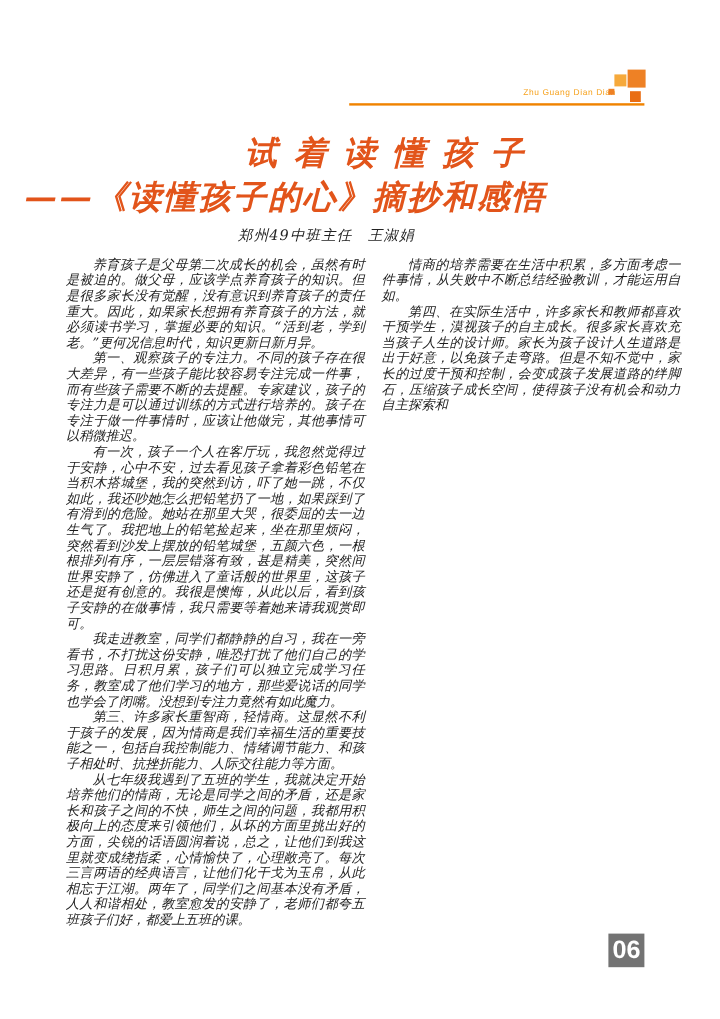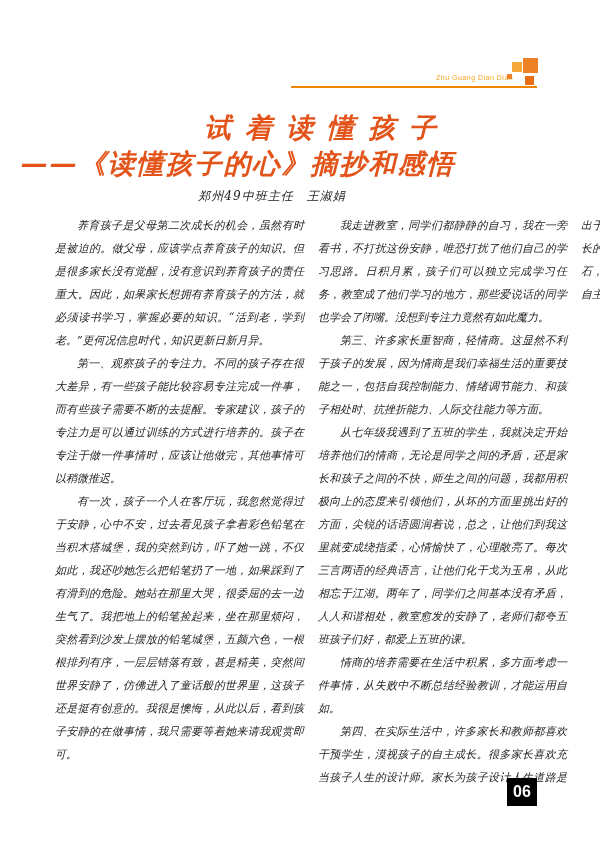--- a/index.html
+++ b/index.html
@@ -49,30 +49,30 @@
   .byline{
     position:absolute;left:0;top:188px;width:544px;
     text-align:center;
     font-size:12px;font-style:italic;color:#222222;
     letter-spacing:1px;
   }
   
   .article-body{
     position:absolute;left:55px;top:214px;width:512px;height:578px;
     column-count:2;column-gap:14px;column-fill:auto;
-    font-size:11px;line-height:23px;font-style:italic;
+    font-size:11px;line-height:13px;font-style:italic;
     color:#1c1c1c;text-align:justify;
   }
   .body-para{margin:0;padding:0;text-indent:2em;}
   
   .page-number{
     position:absolute;left:507px;top:778px;width:30px;height:28px;
-    background:#000000;color:#ffffff;
+    background:#737373;color:#ffffff;
     font-family:"Liberation Sans","DejaVu Sans",sans-serif;
-    font-size:16px;font-weight:bold;
+    font-size:21px;font-weight:bold;
     display:flex;align-items:center;justify-content:center;
   }
 </style>
 </head>
 <body>
 
 <div class="page">
 
   <div class="masthead-rule"></div>
   <div class="masthead-pinyin">Zhu Guang Dian Dian</div>

